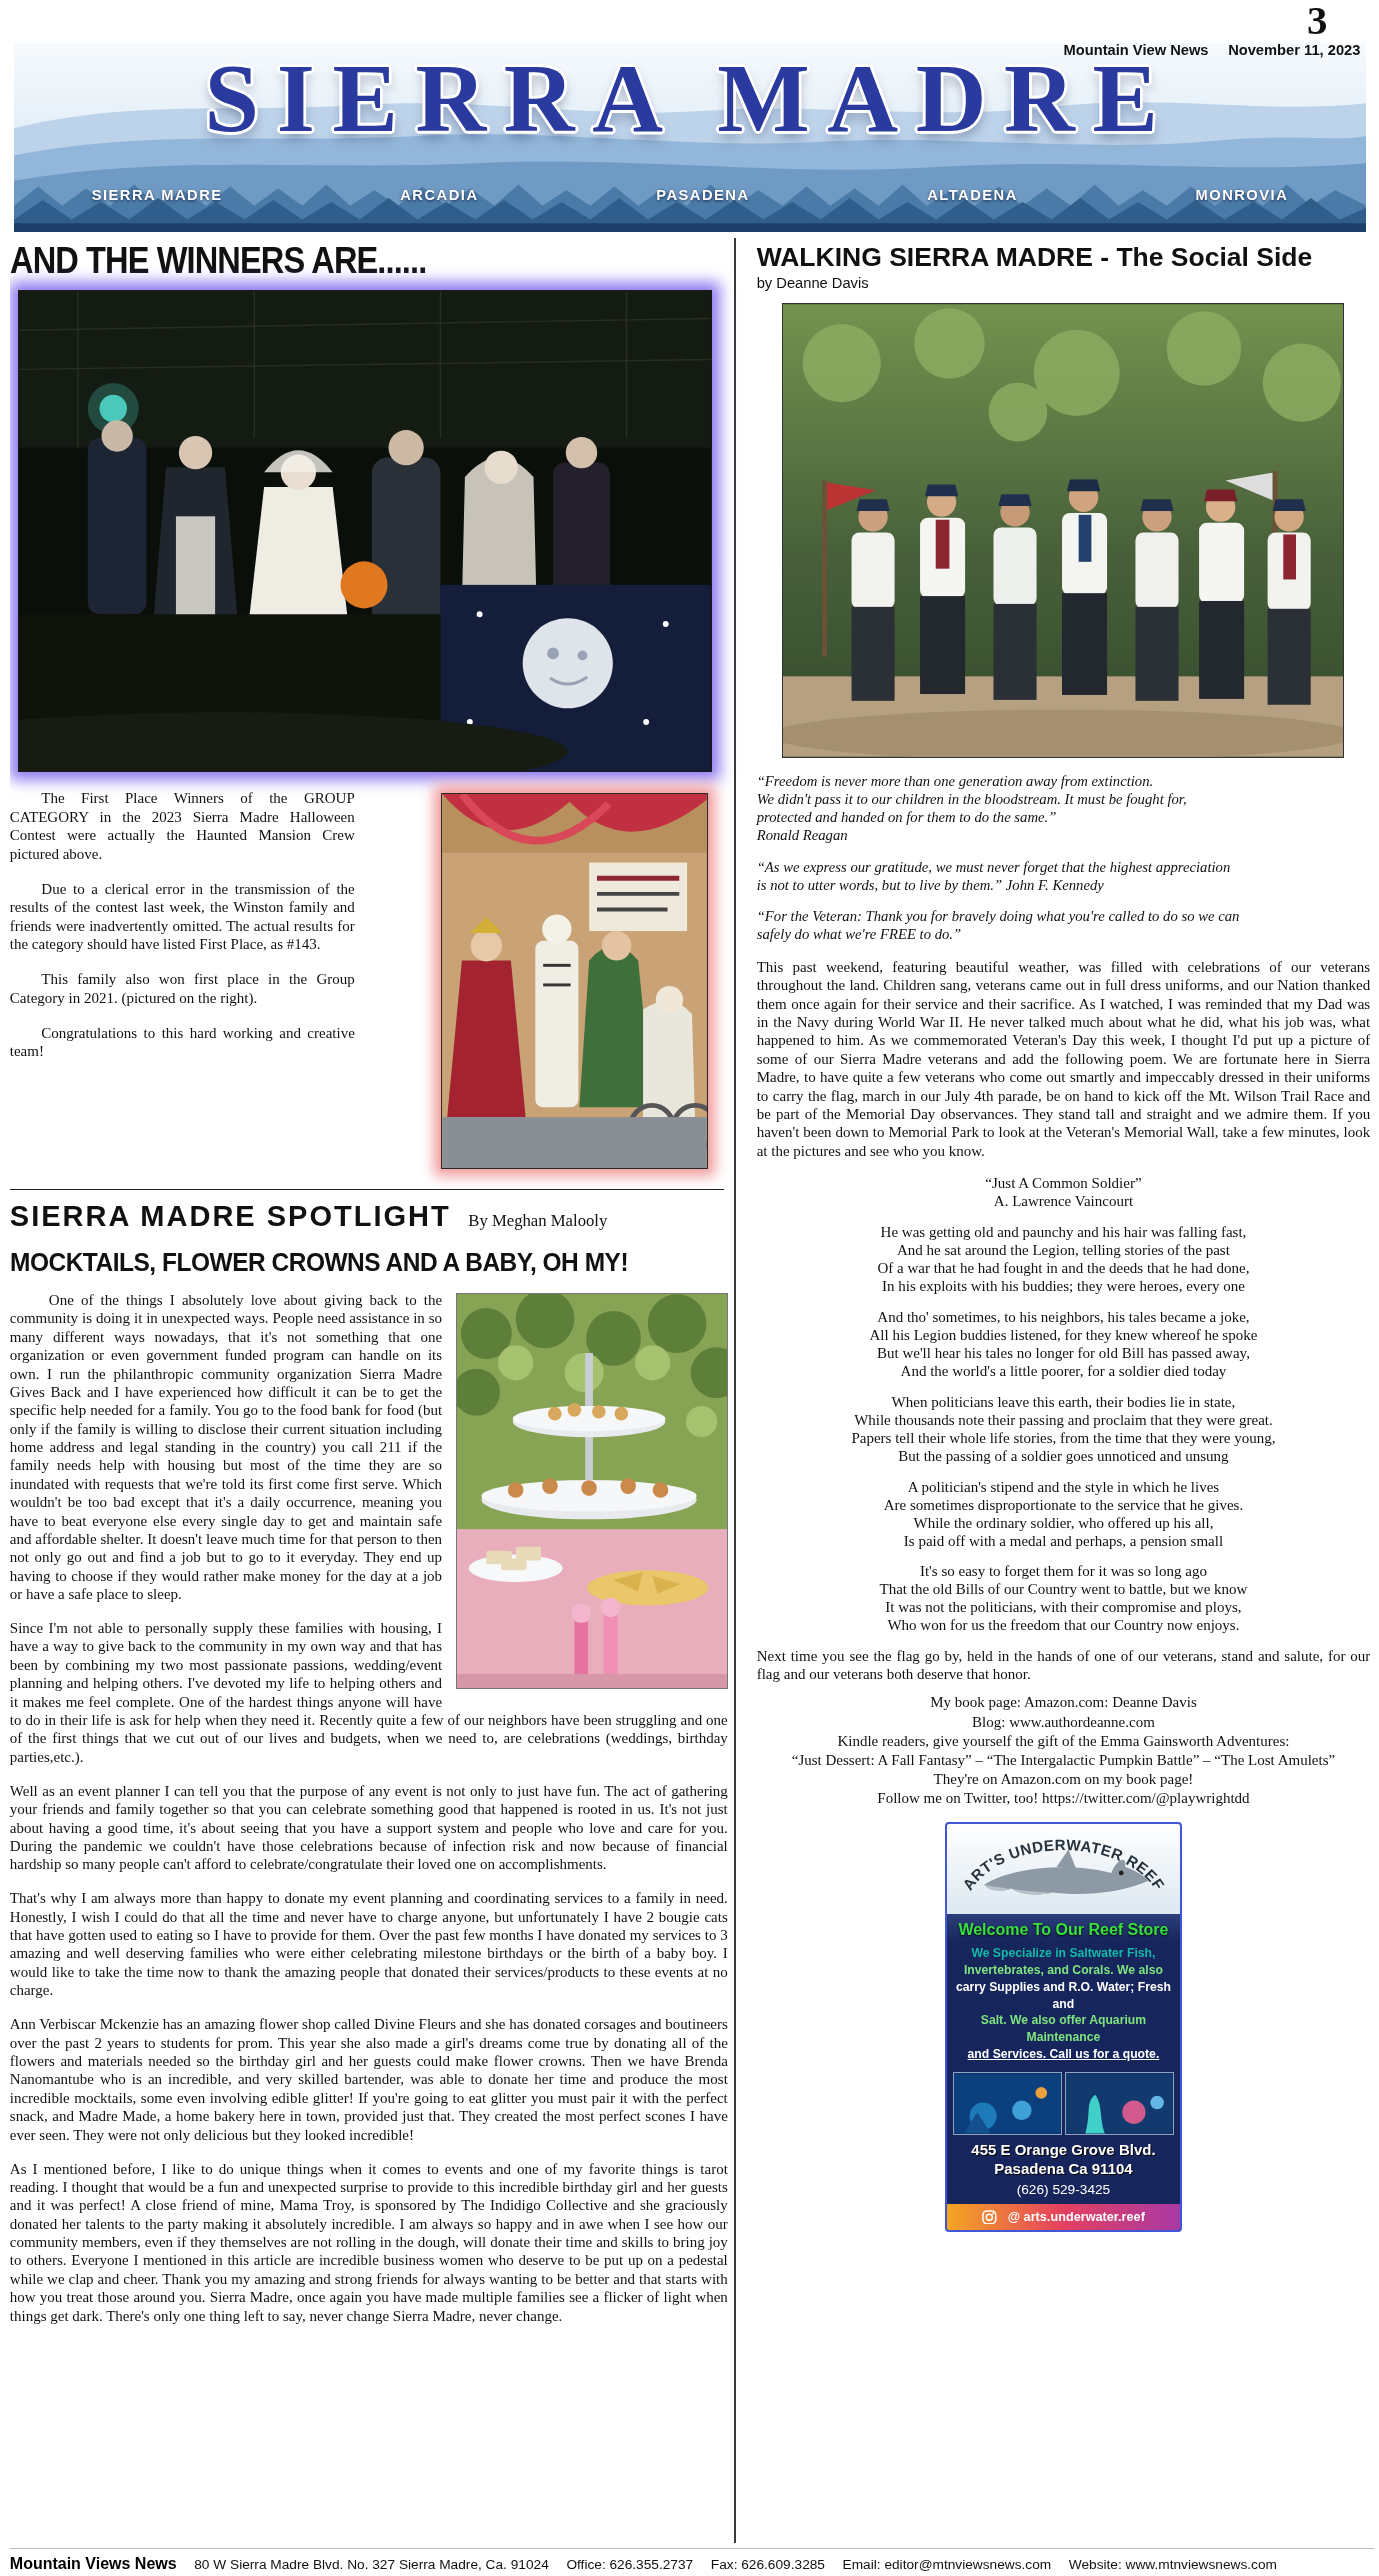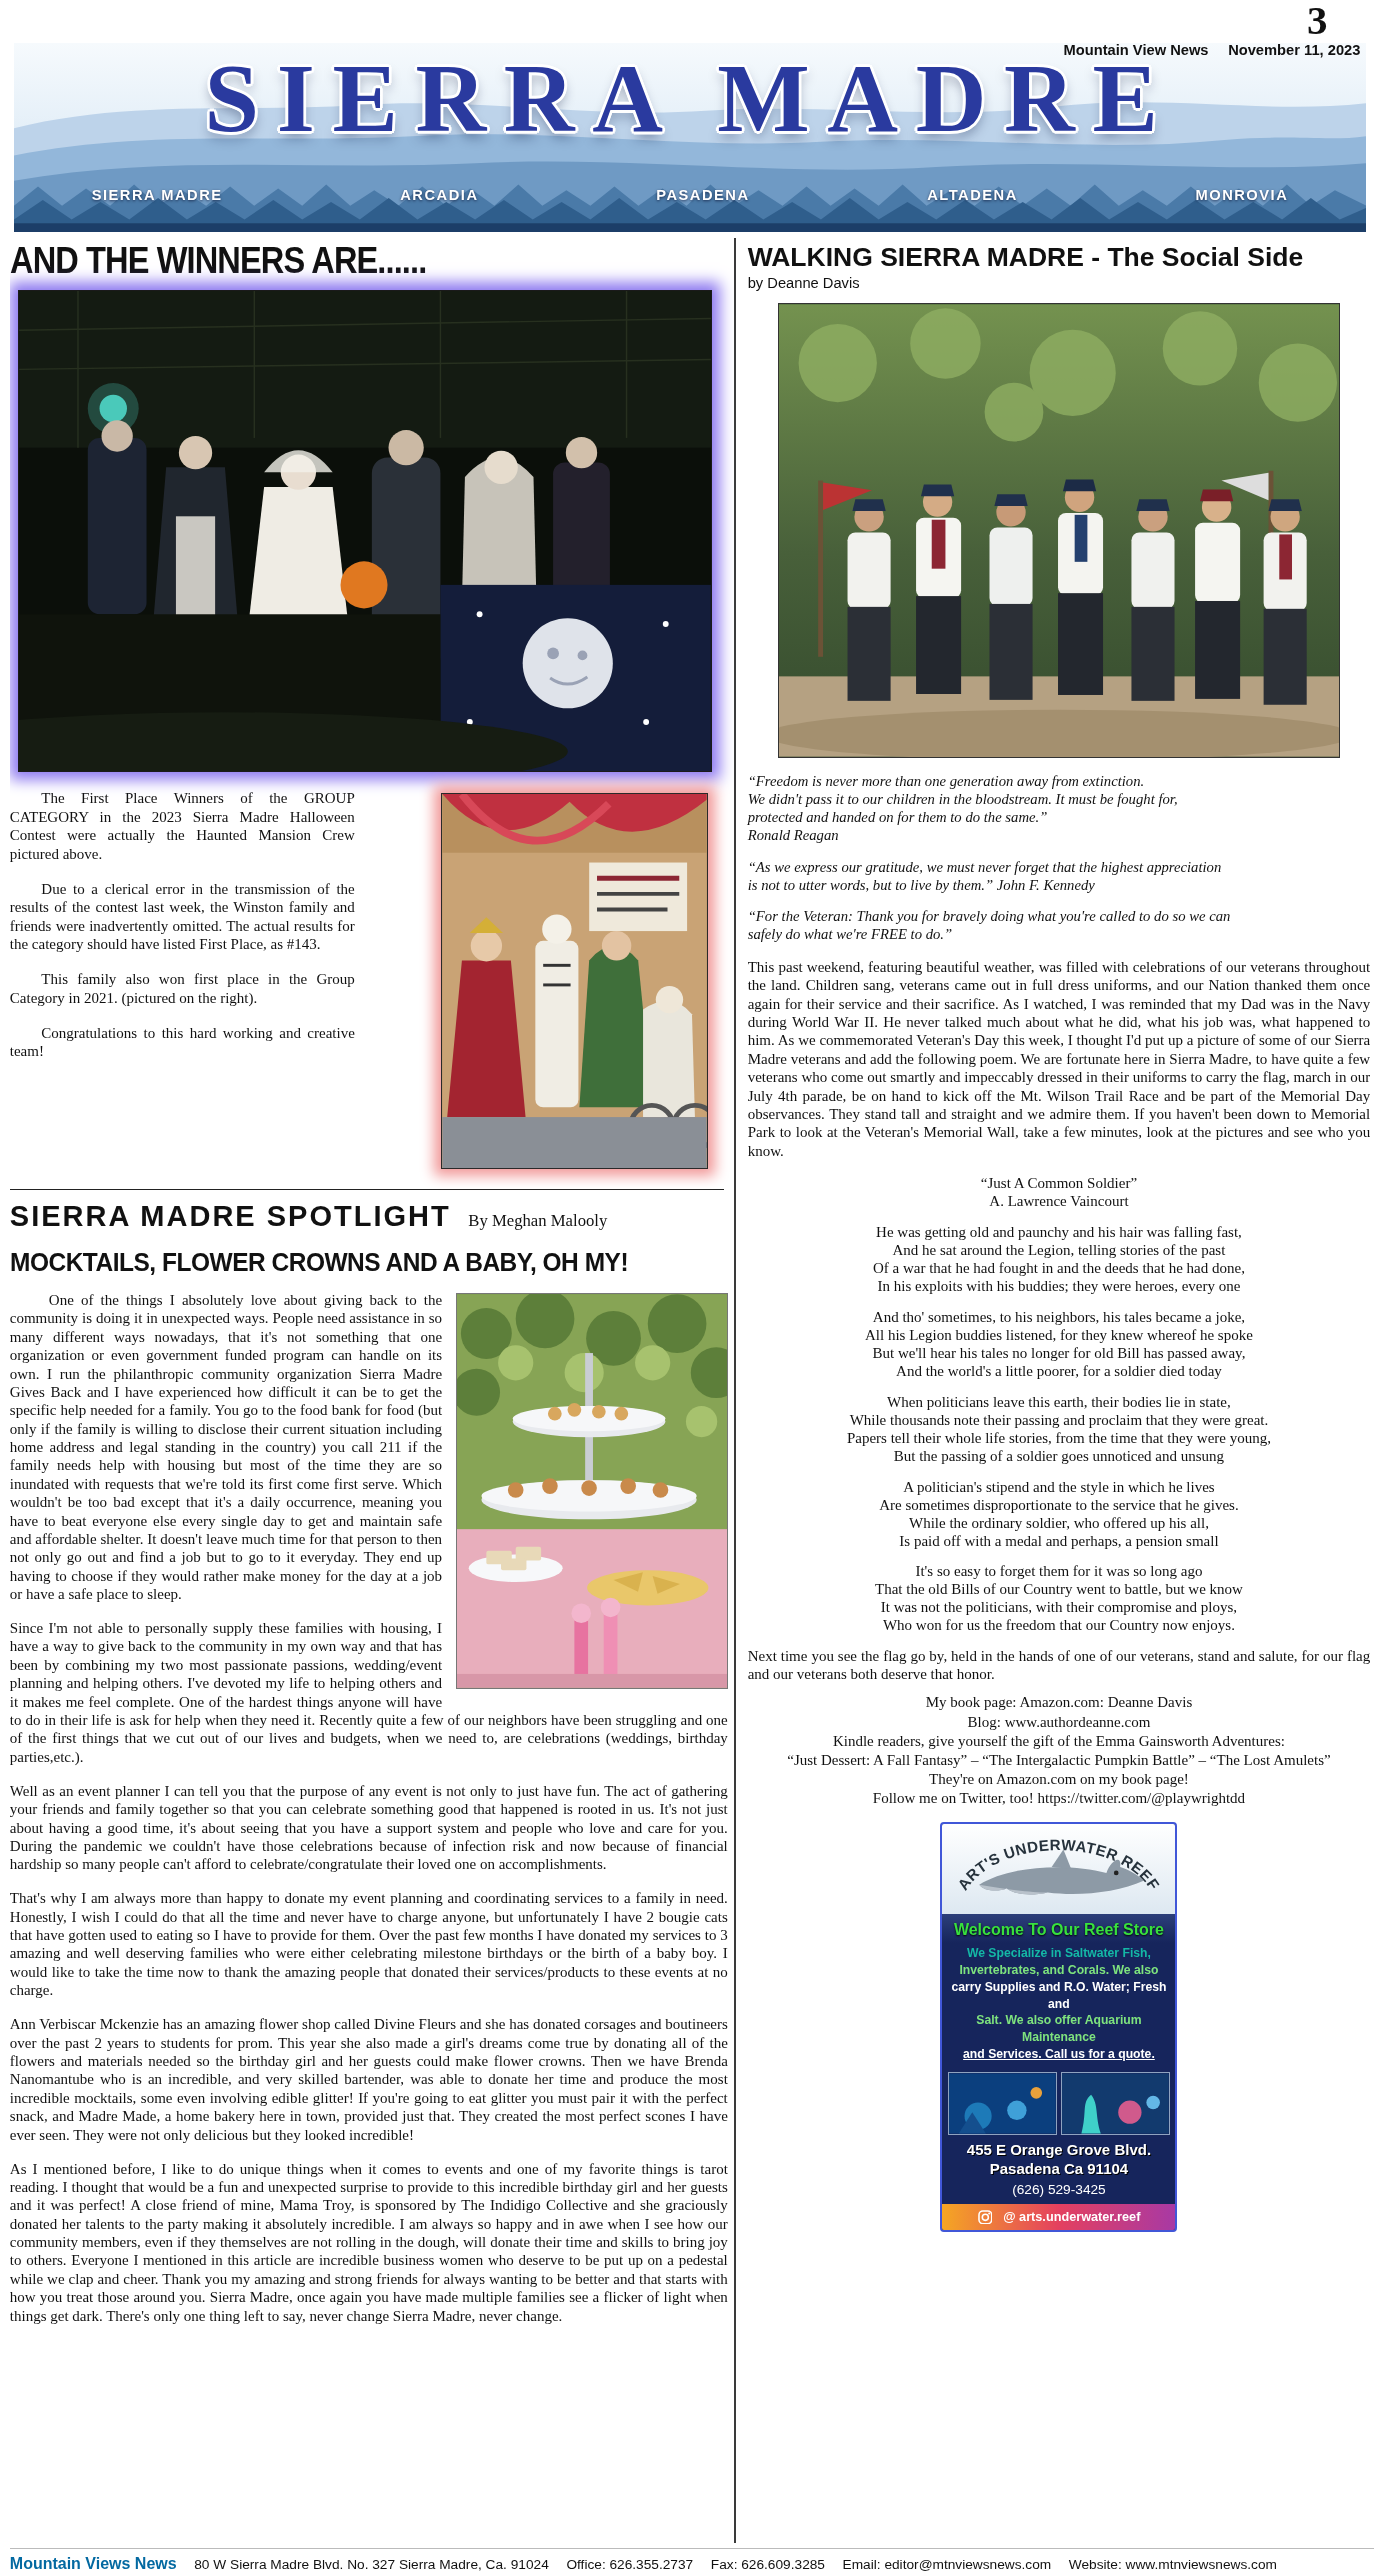--- a/index.html
+++ b/index.html
@@ -21,21 +21,21 @@
     text-shadow:2.9px 0 0 #fff,-2.9px 0 0 #fff,0 2.9px 0 #fff,0 -2.9px 0 #fff,
                 2px 2px 0 #fff,-2px -2px 0 #fff,2px -2px 0 #fff,-2px 2px 0 #fff,
                 0 6.9px 11.8px rgba(10,20,60,.35)}
   .masthead-cities{position:absolute;left:78px;right:78px;bottom:29px;display:flex;justify-content:space-between;
     font-family:"Liberation Sans",sans-serif;font-weight:bold;font-size:14.7px;color:#fff;
     letter-spacing:1.5px;text-shadow:0 1px 2.9px rgba(0,0,30,.65)}
 
   
   .columns{position:absolute;top:238px;left:9.8px;right:9.8px;height:2305px;display:flex;overflow:hidden}
   .col-left{width:718px;flex:none;padding-right:5.9px}
-  .col-right{flex:1;border-left:2px solid #3a3a3a;padding-left:12px;min-width:0}
+  .col-right{flex:1;border-left:2px solid #3a3a3a;padding-left:21px;min-width:0}
 
   h1.head-left{font-family:"Liberation Sans",sans-serif;font-weight:bold;font-size:37px;
     letter-spacing:-1px;margin:2px 0 7.8px;transform:scaleX(.88);transform-origin:left;white-space:nowrap}
   h1.head-right{font-family:"Liberation Sans",sans-serif;font-weight:bold;font-size:26.5px;margin:3.9px 0 2px}
   .byline-right{font-family:"Liberation Sans",sans-serif;font-size:14.7px;margin:0 0 11.8px}
 
   .photo{position:relative;overflow:hidden}
   .photo svg{display:block;width:100%;height:100%}
   .photo-halloween{width:692px;height:480px;margin:7.8px 0 17.6px 7.8px;border:1px solid #1a1a1a;
     box-shadow:0 0 13.7px 7.8px #8f7bf0;background:#0b0f0a}
@@ -84,21 +84,21 @@
       text-shadow:1px 1px 0 #000;padding-top:4.9px}
   .ad-phone{text-align:center;color:#fff;font-size:13.7px;padding:2.9px 0 6.9px}
   .ad-ig{display:flex;align-items:center;justify-content:center;gap:11px;
       background:linear-gradient(90deg,#f5a623,#e4405f,#a839a4);color:#fff;font-size:12.7px;
       font-weight:bold;padding:5.9px 0}
 
   
   .footer{position:absolute;left:9.8px;right:5.9px;bottom:2.9px;display:flex;align-items:baseline;gap:17.6px;
       font-family:"Liberation Sans",sans-serif;font-size:13.7px;white-space:nowrap;
       border-top:1px solid #bbb;padding-top:5.9px}
-  .footer-brand{font-weight:bold;font-size:16px;color:#0369a1}
+  .footer-brand{font-weight:bold;font-size:16px;color:#000000}
 </style>
 </head>
 <body>
 
 <div class="page">
 
   <div class="topbar">
     <div class="page-number">3</div>
     <div class="pub-line"><span>Mountain View News</span><span class="gap"></span><span>November 11, 2023</span></div>
   </div>

